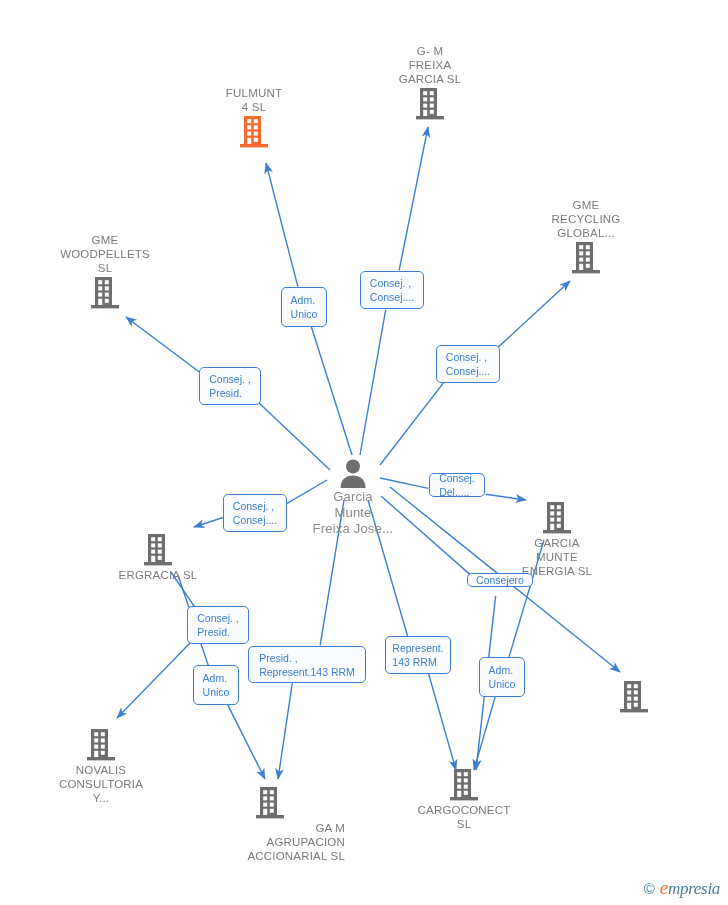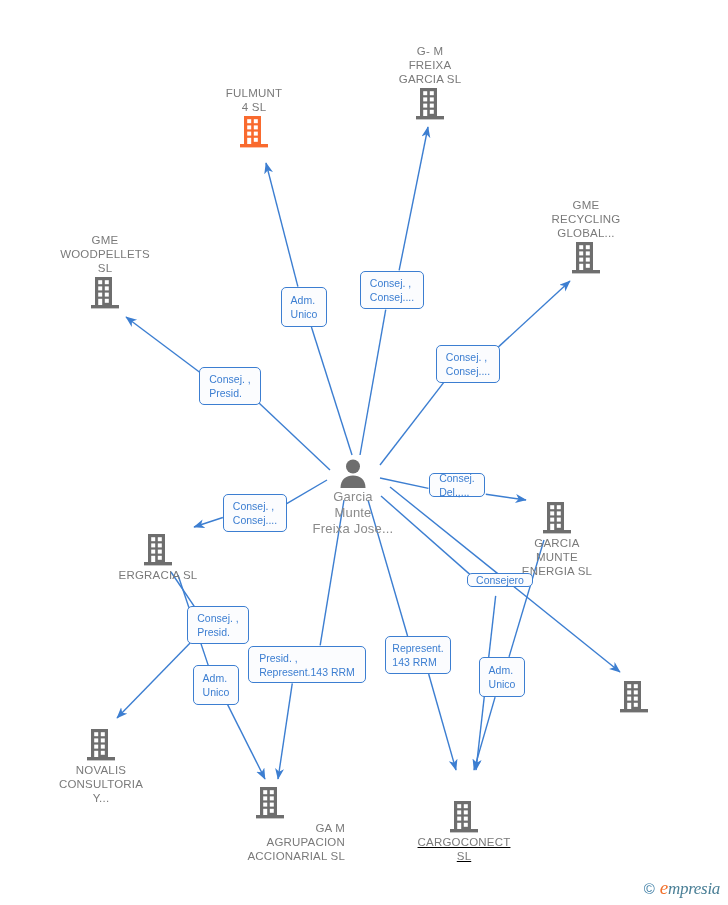--- a/index.html
+++ b/index.html
@@ -266,21 +266,21 @@
           <rect x="8.2" y="16.6" width="4" height="4" fill="#fff"></rect>
           <rect x="14.8" y="16.6" width="4" height="4" fill="#fff"></rect>
           <rect x="8.2" y="22.8" width="4" height="6.2" fill="#fff"></rect>
           <rect x="14.8" y="22.8" width="4" height="4" fill="#fff"></rect>
           <rect x="1" y="29" width="28" height="3.4" fill="#6e6e6e"></rect>
         </svg>
         <div class="node-label">GA M
 AGRUPACION
 ACCIONARIAL SL</div>
       </div>
-      <div class="node company" style="left: 464px; top: 800px; text-decoration: underline;">
+      <div class="node company" style="left: 464px; top: 768px;">
         <svg class="node-icon" width="30" height="34" viewBox="0 0 30 34">
           <rect x="5" y="1" width="17" height="28" fill="#6e6e6e"></rect>
           <rect x="8.2" y="4.2" width="4" height="4" fill="#fff"></rect>
           <rect x="14.8" y="4.2" width="4" height="4" fill="#fff"></rect>
           <rect x="8.2" y="10.4" width="4" height="4" fill="#fff"></rect>
           <rect x="14.8" y="10.4" width="4" height="4" fill="#fff"></rect>
           <rect x="8.2" y="16.6" width="4" height="4" fill="#fff"></rect>
           <rect x="14.8" y="16.6" width="4" height="4" fill="#fff"></rect>
           <rect x="8.2" y="22.8" width="4" height="6.2" fill="#fff"></rect>
           <rect x="14.8" y="22.8" width="4" height="4" fill="#fff"></rect>

